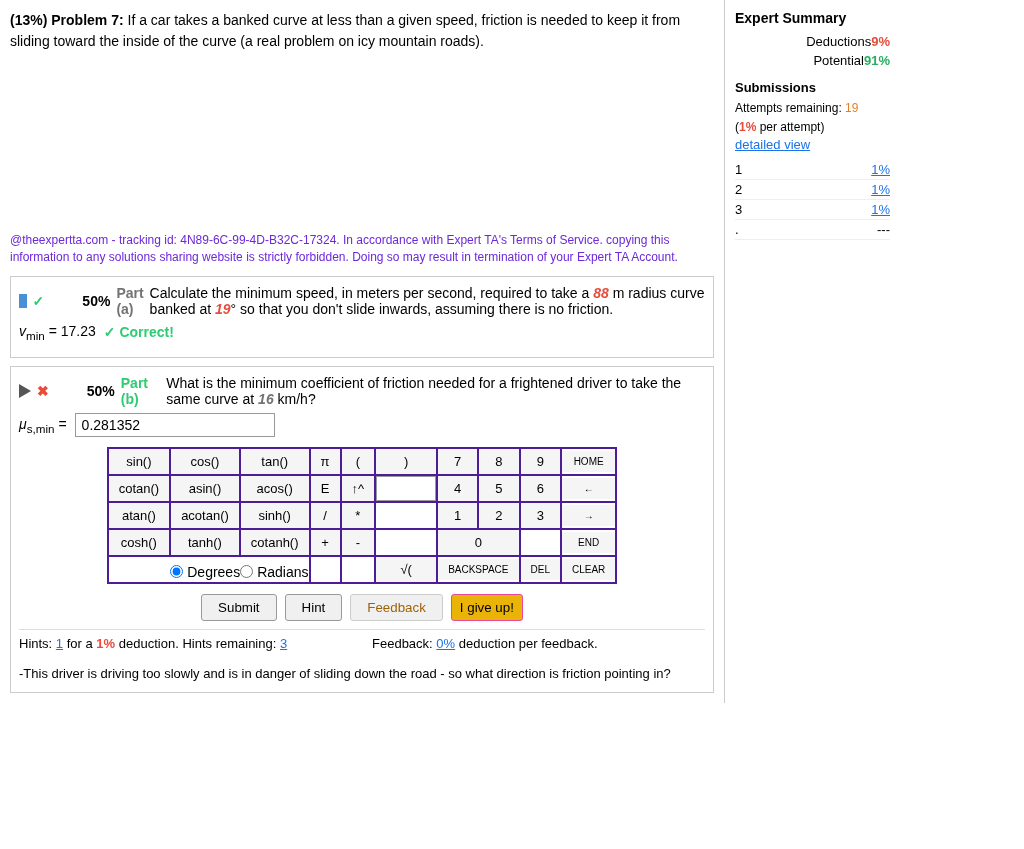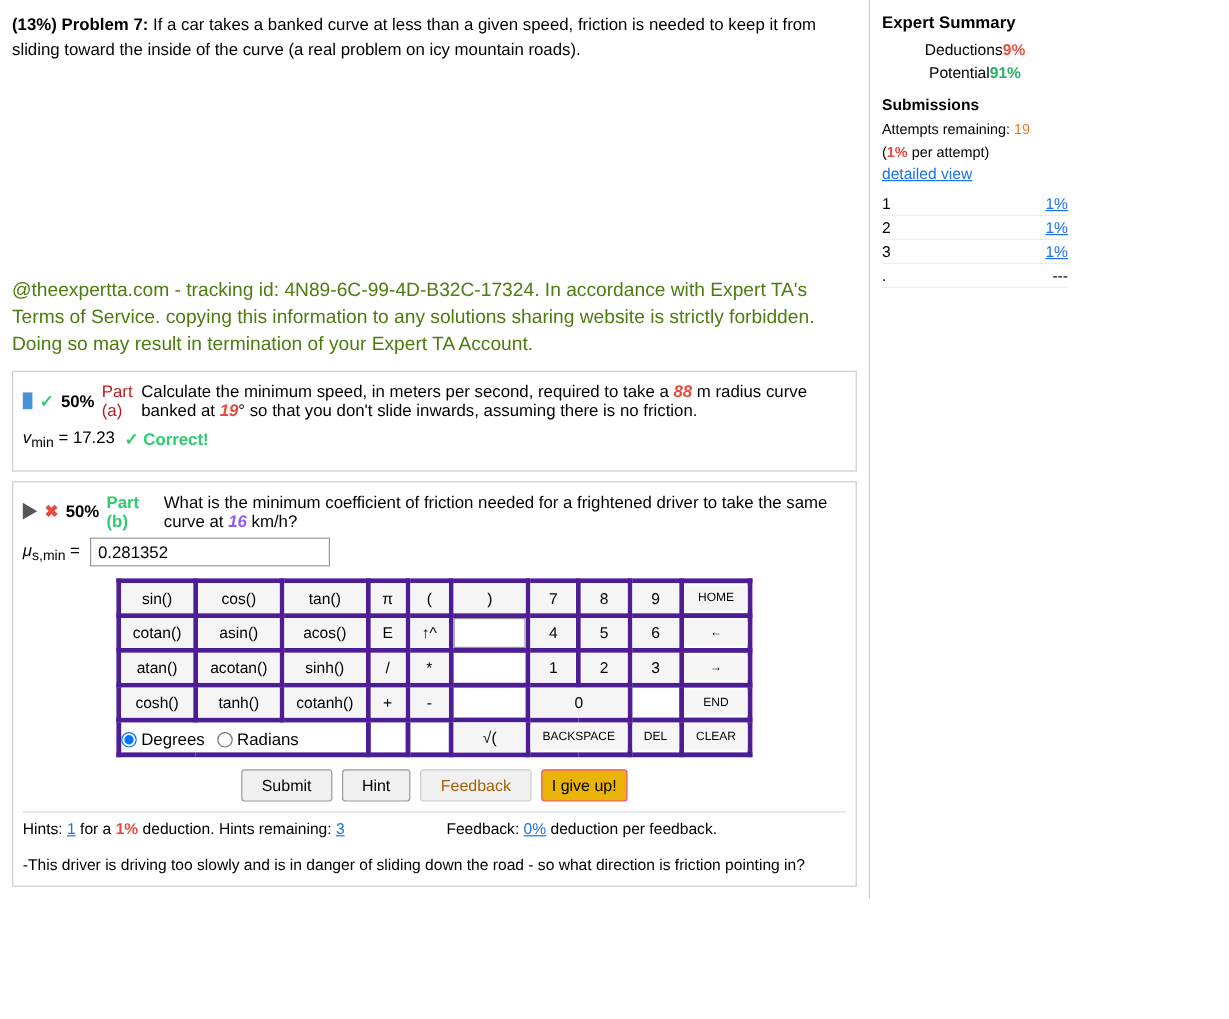--- a/index.html
+++ b/index.html
@@ -5,83 +5,83 @@
     * { box-sizing: border-box; margin: 0; padding: 0; }
     body { font-family: Arial, sans-serif; font-size: 14px; background: #fff; color: #000; }
     
     .main-container { display: flex; width: 900px; }
     
     .content-area { flex: 1; padding: 10px; border-right: 1px solid #ccc; }
     
     .problem-text { font-size: 14px; line-height: 1.5; margin-bottom: 10px; }
     .problem-text strong { font-weight: bold; }
     
-    .tracking-info { color: #4d7c0f; font-size: 16px; margin: 180px 0 10px 0; line-height: 1.4; }
+    .tracking-info { color: #6d28d9; font-size: 12px; margin: 180px 0 10px 0; line-height: 1.4; }
     
     .part-header { display: flex; align-items: center; gap: 6px; margin-bottom: 6px; }
     .check-icon { color: #2ecc71; font-weight: bold; }
     .cross-icon { color: #e74c3c; font-weight: bold; }
-    .part-label-a { color: #b91c1c; font-weight: normal; }
+    .part-label-a { color: #737373; font-weight: bold; }
     .part-label-b { color: #2ecc71; font-weight: bold; }
-    .part-percent { font-weight: bold; }
+    .part-percent { font-weight: bold; margin-left: 32px; }
     
     .answer-row { display: flex; align-items: center; gap: 8px; margin-bottom: 8px; }
     .answer-input { border: 1px solid #999; padding: 3px 6px; font-size: 14px; width: 200px; }
     .correct-label { color: #2ecc71; font-weight: bold; }
     
     .calculator { margin: 10px 0; }
     .calc-table { border-collapse: collapse; margin: 0 auto; }
-    .calc-table td { border: 4px solid #4c1d95; padding: 0; }
+    .calc-table td { border: 2px solid #4c1d95; padding: 0; }
     .calc-btn { 
       background: #f5f5f5; 
       border: none; 
       padding: 5px 10px; 
       cursor: pointer; 
       font-size: 13px; 
       width: 100%; 
       height: 100%;
       white-space: nowrap;
     }
     .calc-display { border: 1px solid #999; background: #fff; width: 60px; padding: 4px; font-size: 13px; text-align: right; }
     .calc-number { background: #f5f5f5; }
     .calc-special { background: #f5f5f5; font-size: 10px; }
     
-    .degrees-row { display: flex; align-items: center; gap: 10px; margin-top: 4px; justify-content: flex-start; }
+    .degrees-row { display: flex; align-items: center; margin-top: 4px; justify-content: flex-end; }
     .radio-label { display: flex; align-items: center; gap: 4px; }
     
     .buttons-row { display: flex; gap: 8px; margin-top: 8px; justify-content: center; }
     .btn-submit { background: #f0f0f0; border: 1px solid #999; padding: 5px 16px; cursor: pointer; border-radius: 3px; }
     .btn-hint { background: #f0f0f0; border: 1px solid #999; padding: 5px 16px; cursor: pointer; border-radius: 3px; }
     .btn-feedback { background: #f0f0f0; border: 1px solid #ccc; padding: 5px 16px; cursor: pointer; border-radius: 3px; color: #a16207; }
     .btn-giveup { background: #eab308; border: 1px solid #ec4899; padding: 5px 8px; cursor: pointer; border-radius: 3px; }
     
     .hints-row { display: flex; gap: 20px; padding: 6px 0; font-size: 13px; border-top: 1px solid #ddd; margin-top: 8px; }
     .hints-left { flex: 1; }
     .hints-right { flex: 1; }
     .blue-link { color: #1a73e8; text-decoration: underline; cursor: pointer; }
     .red-text { color: #e74c3c; font-weight: bold; }
     
     .hint-text { font-size: 13px; margin-top: 8px; line-height: 1.4; }
     
     .sidebar { width: 175px; padding: 10px; font-size: 13px; }
     .grade-summary { font-weight: bold; font-size: 14px; margin-bottom: 8px; }
-    .grade-row { display: flex; justify-content: center; margin-bottom: 4px; }
+    .grade-row { display: flex; justify-content: flex-end; margin-bottom: 4px; }
     .red-val { color: #e74c3c; font-weight: bold; }
     .green-val { color: #27ae60; font-weight: bold; }
     
     .submissions-title { font-weight: bold; margin-top: 12px; margin-bottom: 4px; }
     .attempts-row { font-size: 12px; line-height: 1.6; }
     .attempts-num { color: #e67e22; }
     .detailed-link { color: #1a73e8; text-decoration: underline; cursor: pointer; }
     
     .sub-rows { margin-top: 8px; }
     .sub-row { display: flex; justify-content: space-between; padding: 2px 0; border-bottom: 1px solid #eee; font-size: 13px; }
     
     .highlight-red { color: #e74c3c; font-style: italic; font-weight: bold; }
-    .highlight-orange { color: #8b5cf6; font-style: italic; font-weight: bold; }
+    .highlight-orange { color: #737373; font-style: italic; font-weight: bold; }
     
     .triangle-icon { 
       width: 0; height: 0;
       border-top: 7px solid transparent;
       border-bottom: 7px solid transparent;
       border-left: 12px solid #555;
       display: inline-block;
     }
     .square-icon {
       width: 14px; height: 14px;

